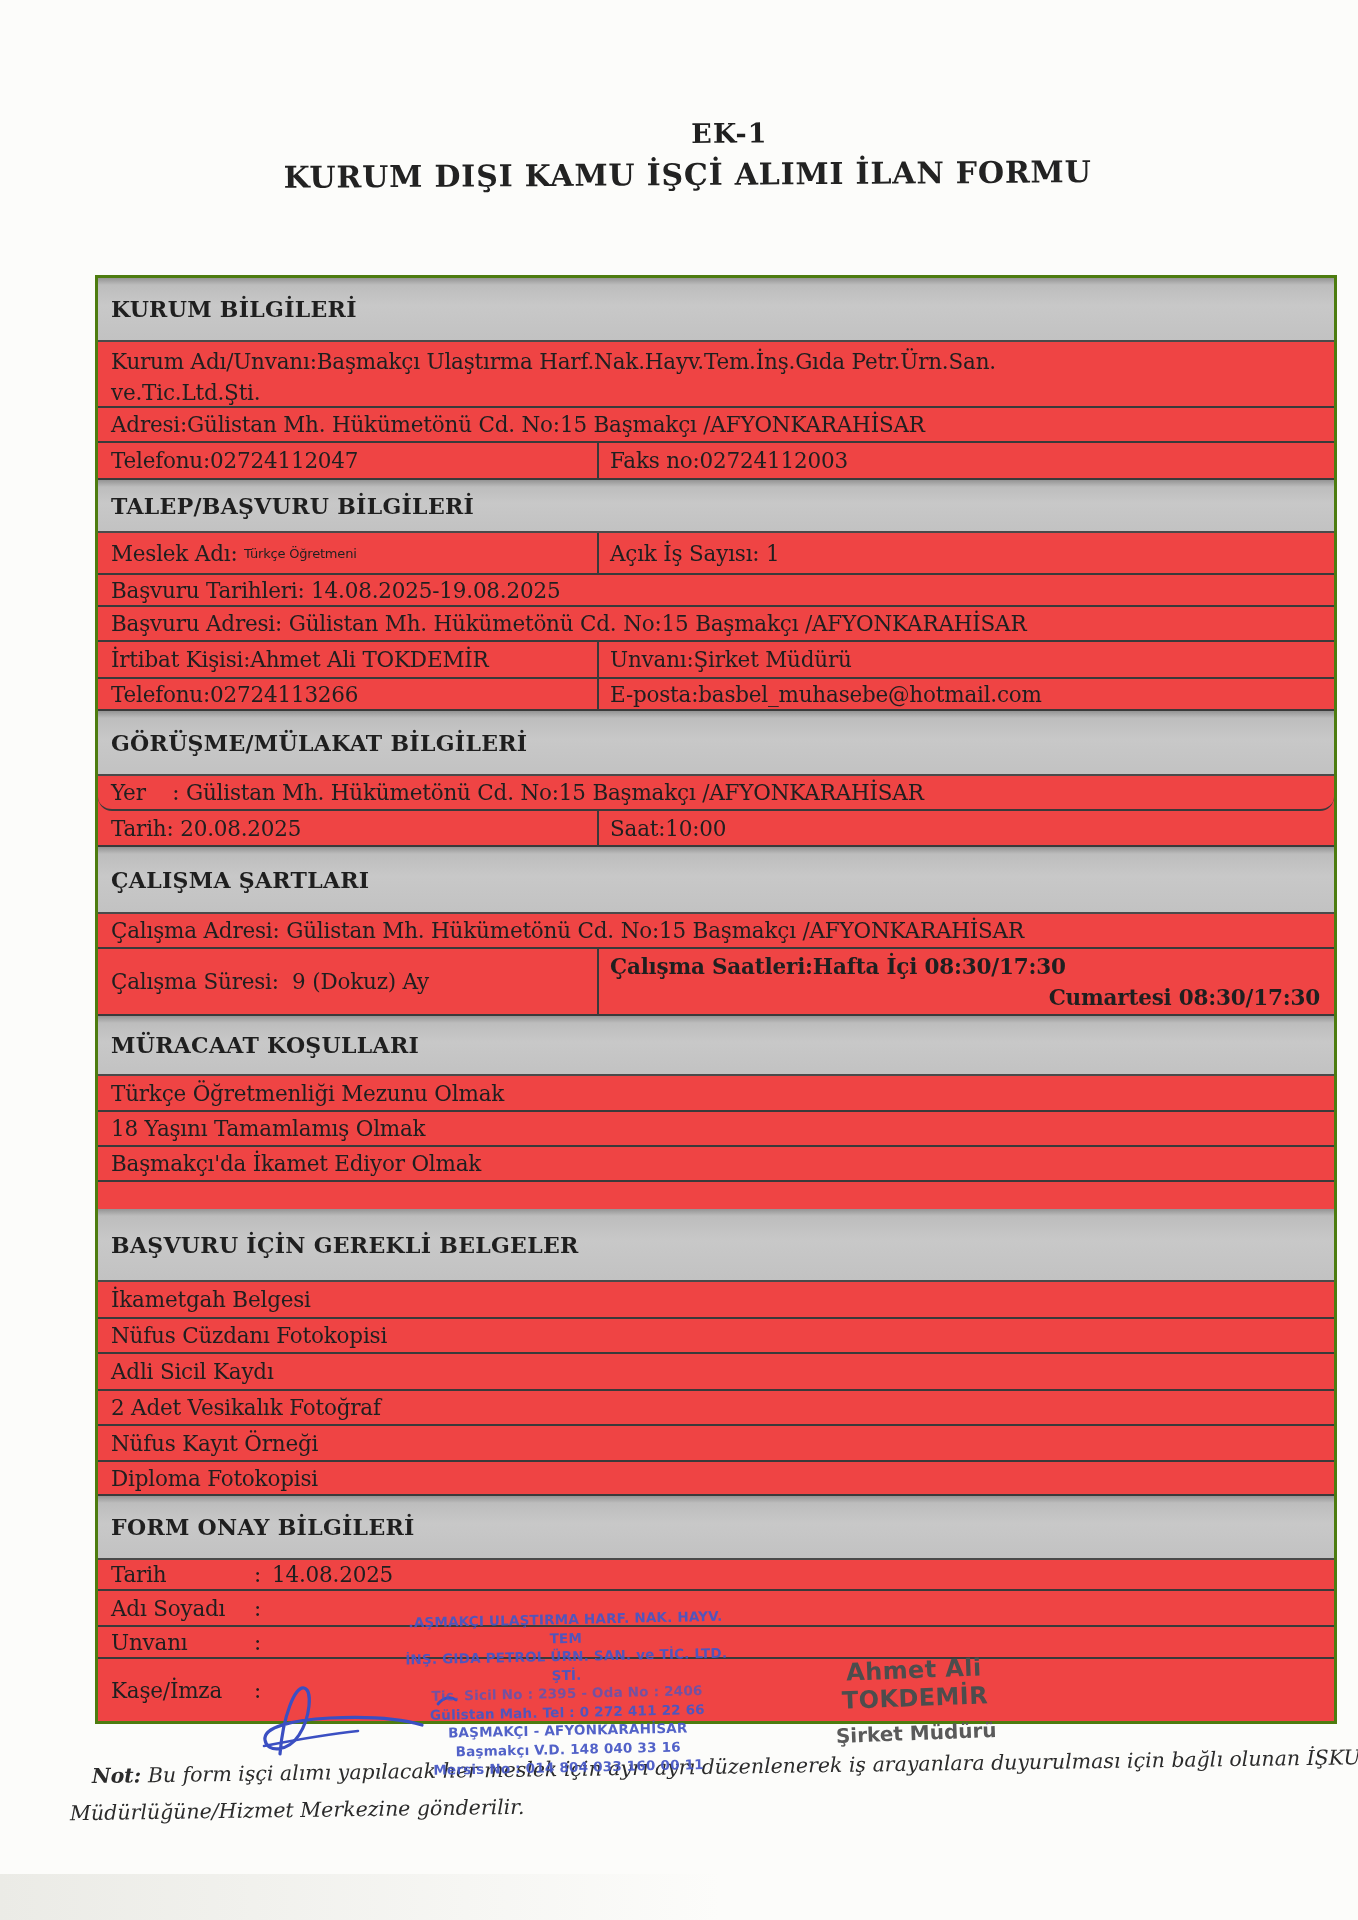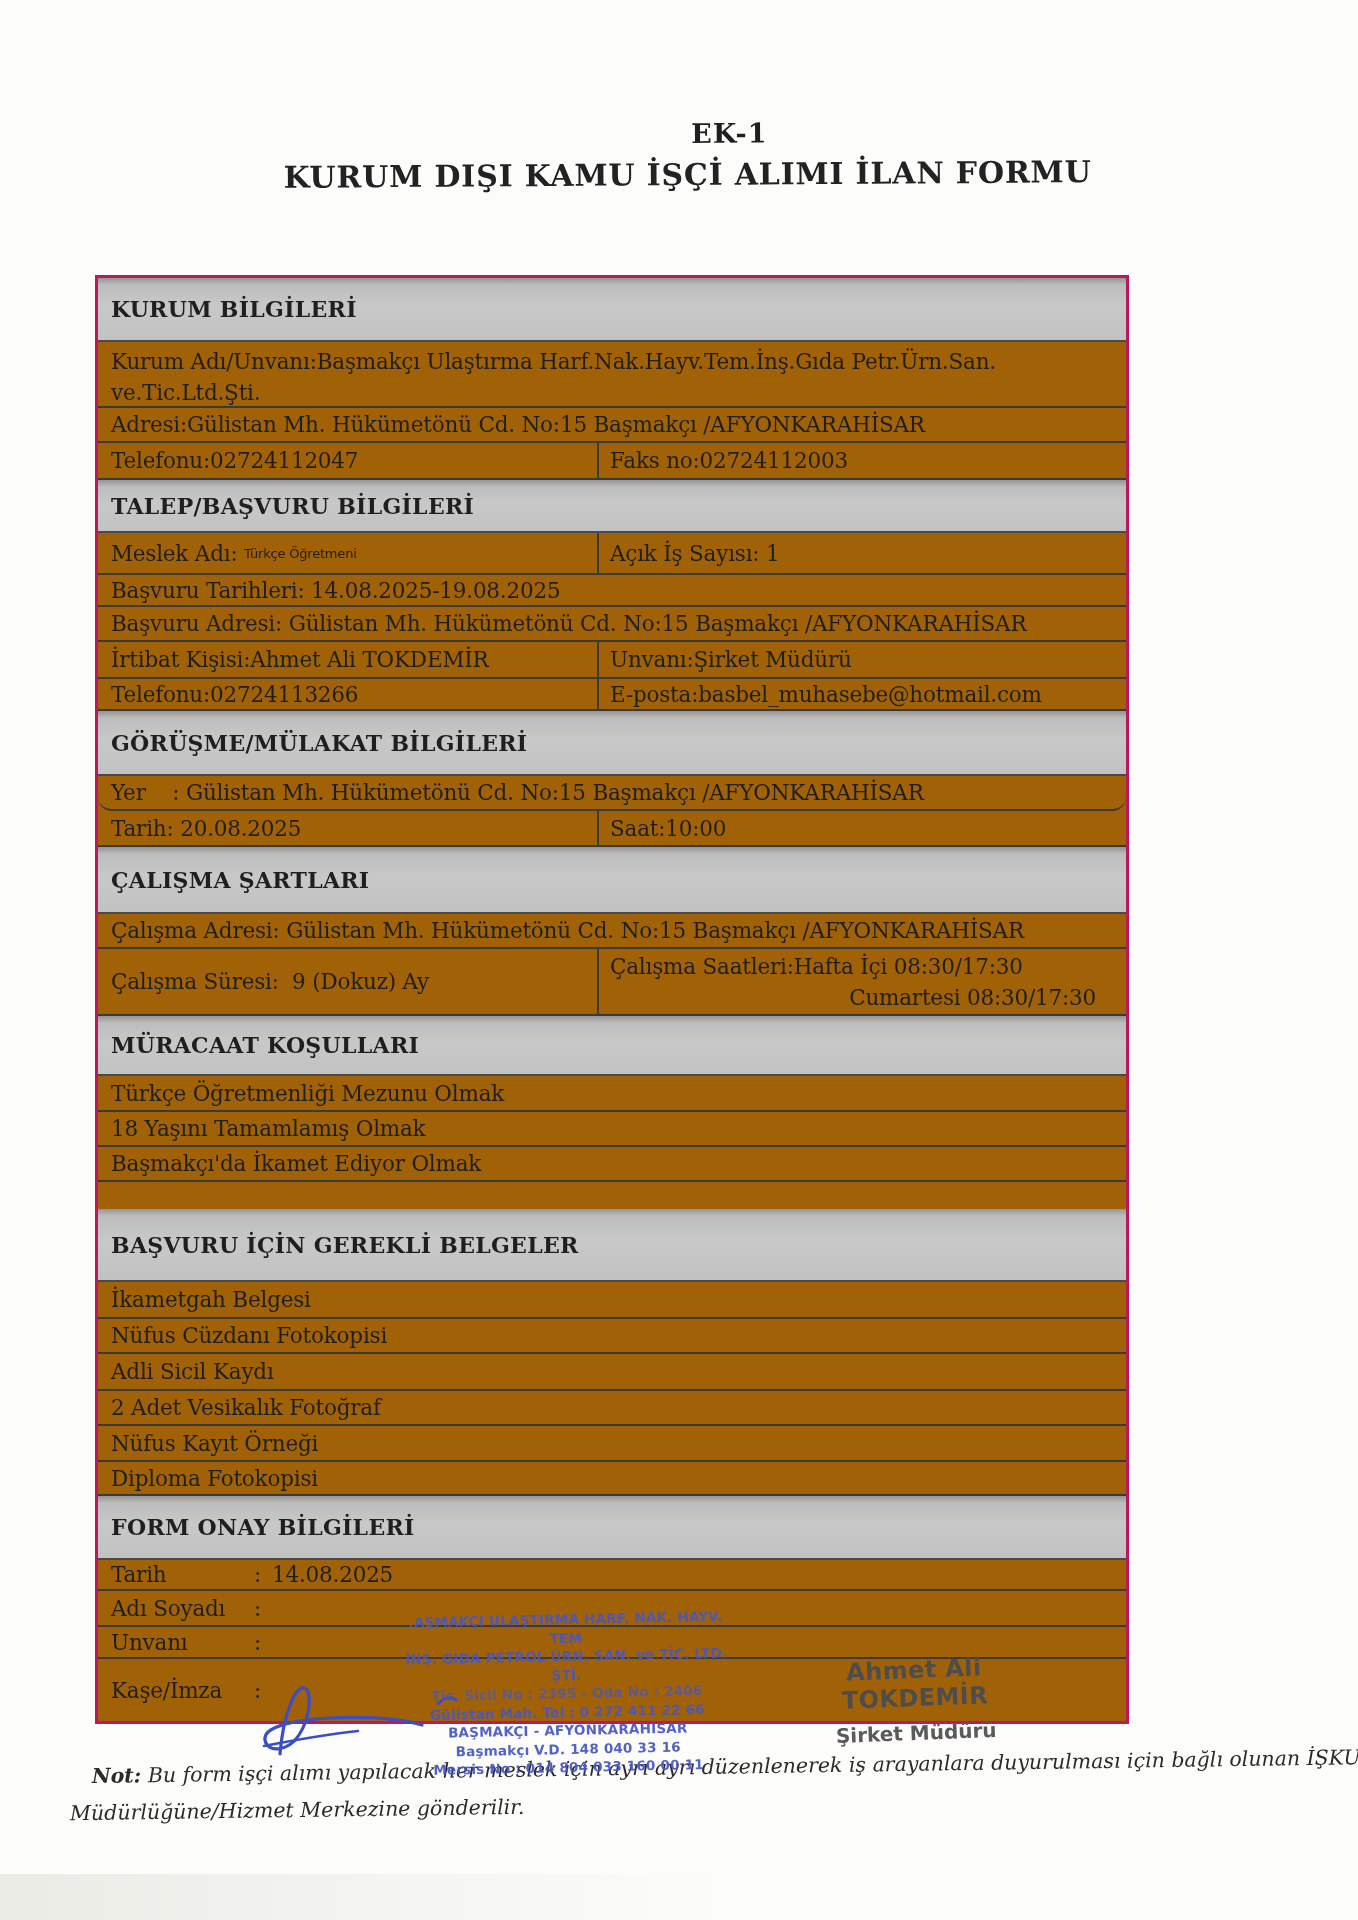--- a/index.html
+++ b/index.html
@@ -2,32 +2,32 @@
 <html><head>
 <meta charset="utf-8">
 <style>
   html,body{margin:0;padding:0;}
   body{width:1358px;height:1920px;position:relative;background:#fcfcfa;overflow:hidden;
        font-family:"DejaVu Serif",serif;color:#1f1f1f;}
   .page-title{position:absolute;left:95px;top:118px;width:1185px;text-align:center;
        transform:rotate(-0.4deg);}
   .t1{font-size:27px;font-weight:bold;letter-spacing:1px;position:relative;left:42px;}
   .t2{font-size:30px;font-weight:bold;letter-spacing:0.8px;margin-top:8px;color:#222;}
-  .tbl{position:absolute;left:95px;top:275px;width:1034px;border:3px solid #be185d;
-       background:#a16207;box-sizing:border-box;}
+  .tbl{position:absolute;left:95px;top:275px;width:1242px;border:3px solid #4d7c0f;
+       background:#ef4444;box-sizing:border-box;}
   .row{position:relative;border-bottom:2px solid #3a3a3a;box-sizing:border-box;
        font-size:21.5px;letter-spacing:-0.2px;padding-left:13px;display:flex;align-items:center;}
   .band{background:linear-gradient(180deg,#949494 0px,#bdbdbd 7px,#c8c8c8 45%,#c2c2c2 100%);
        font-weight:bold;font-size:22px;letter-spacing:0.3px;border-bottom:2px solid #4a4a4a;}
   .ml{display:block;padding-top:4px;line-height:31px;}
   .two{padding-left:0;}
   .cl{width:499px;flex:none;display:flex;align-items:center;padding-left:13px;box-sizing:border-box;height:100%;}
   .cr{flex:1;border-left:2px solid #3a3a3a;padding-left:11px;display:flex;align-items:center;height:100%;}
-  .cr.stack{display:block;padding-top:3px;line-height:31px;}
-  .cr .rline2{text-align:right;padding-right:30px;}
+  .cr.stack{display:block;padding-top:3px;line-height:31px;font-weight:bold;}
+  .cr .rline2{text-align:right;padding-right:14px;}
   .pre{white-space:pre;border-radius:14px;}
   .noline{border-bottom:none;}
   .h27{height:27px}.h31{height:31px}.h32{height:32px}.h34{height:34px}.h35{height:35px}
   .h36{height:36px}.h37{height:37px}.h42{height:42px}.h53{height:53px}.h60{height:60px}
   .h62{height:62px}.h64{height:64px}.h65{height:65px}.h66{height:66px}.h67{height:67px}.h73{height:73px}
   .olabel{width:143px;flex:none;}
   .ocolon{width:18px;flex:none;}
   .stamp{position:absolute;left:400px;top:1610px;width:334px;z-index:6;text-align:center;
        font-family:"DejaVu Sans",sans-serif;font-weight:bold;font-size:13.5px;line-height:18.5px;
        letter-spacing:0.2px;transform:rotate(-1.2deg);opacity:0.93;}

